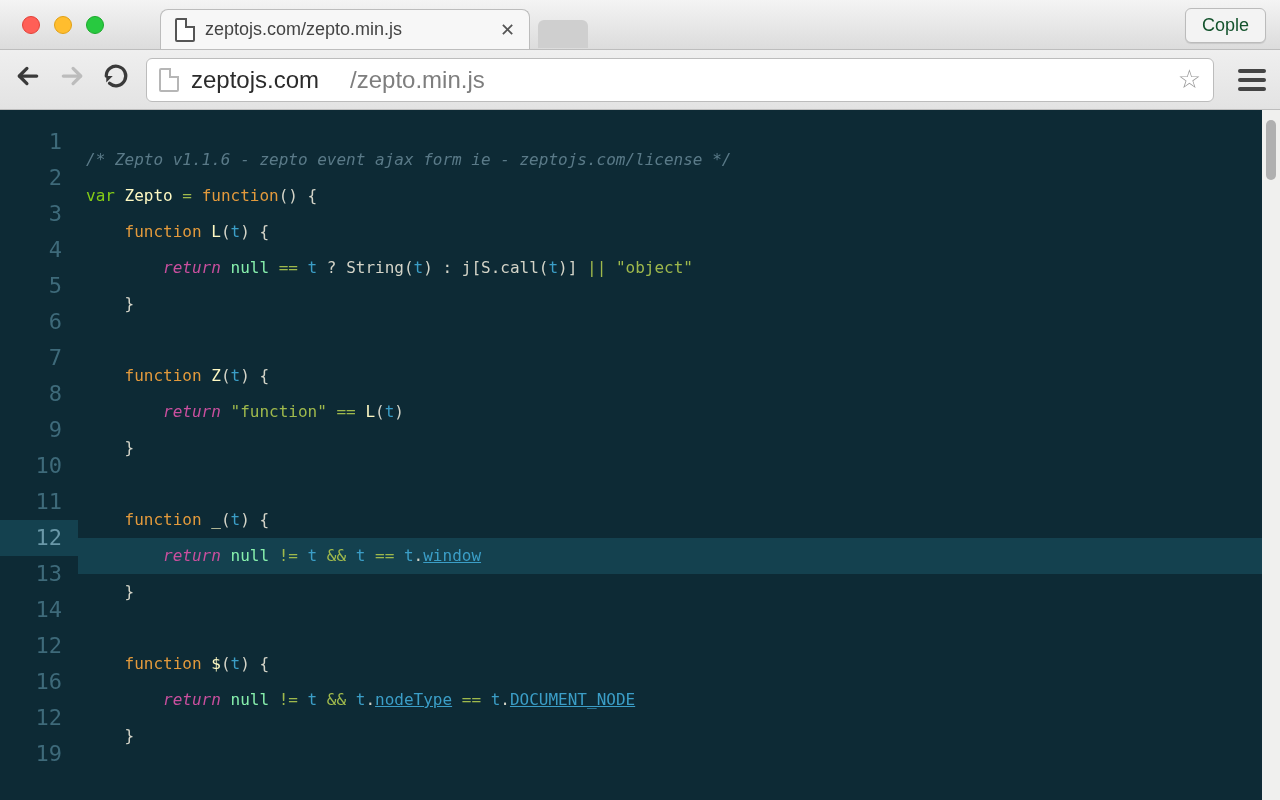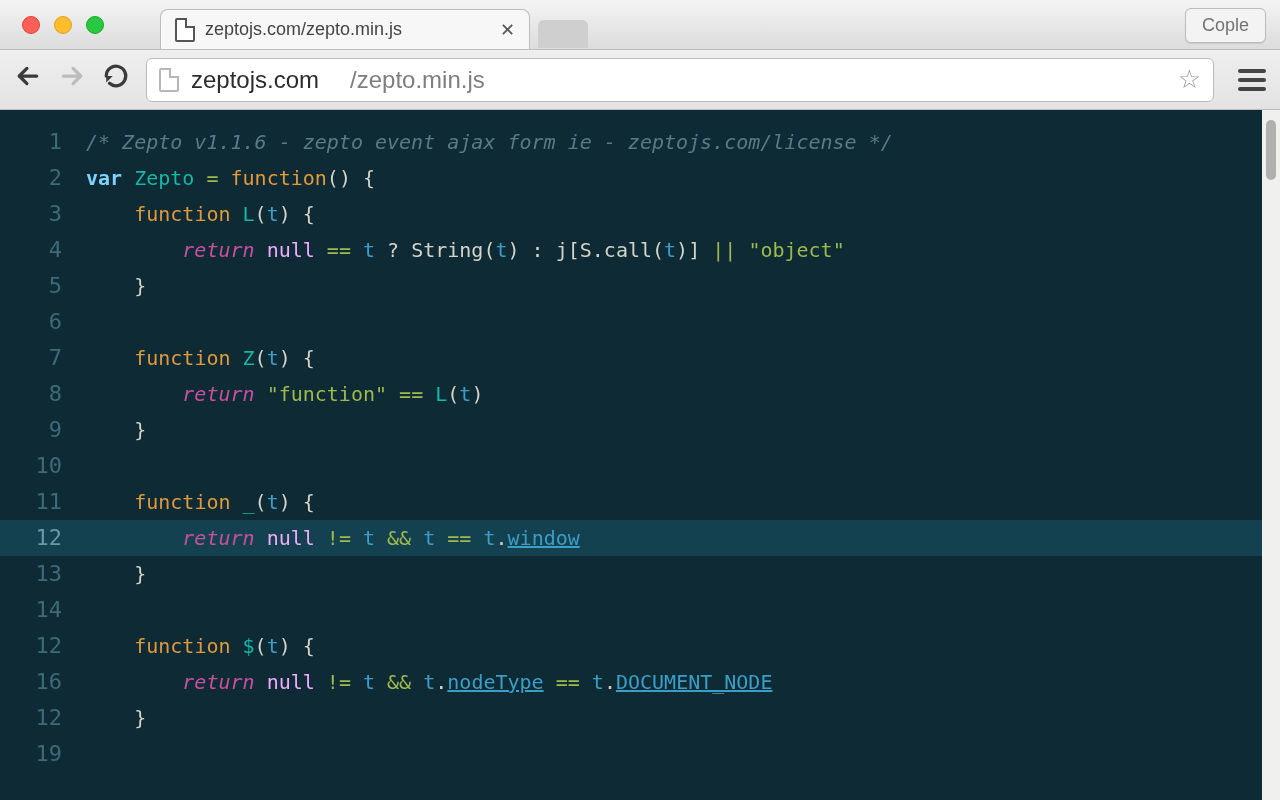--- a/index.html
+++ b/index.html
@@ -70,21 +70,21 @@
     margin-bottom: 1px;
   }
   .top-right-btn {
     position: absolute;
     right: 14px; top: 8px;
     background: #f3f3f3;
     border: 1px solid #bbb;
     border-radius: 6px;
     padding: 6px 16px;
     font-size: 18px;
-    color: #737373;
+    color: #14532d;
     box-shadow: 0 1px 1px rgba(0,0,0,.1);
   }
 
   
   .toolbar {
     height: 60px;
     background: linear-gradient(#efefef, #e3e3e3);
     border-bottom: 1px solid #bdbdbd;
     display: flex;
     align-items: center;
@@ -150,38 +150,38 @@
     text-align: right;
     color: #3e6a7a;
     font-family: "Menlo", "Consolas", monospace;
     font-size: 22px;
     line-height: 36px;
     user-select: none;
   }
   .gutter div { padding-right: 16px; }
   .code {
     flex: 1;
-    padding-top: 14px;
+    padding-top: 32px;
     font-family: "Menlo", "Consolas", monospace;
-    font-size: 20px;
+    font-size: 16px;
     line-height: 36px;
     white-space: pre;
     color: #d4d4c8;
     position: relative;
   }
   .code .line { padding-left: 8px; height: 36px; }
   .line.hl { background: #14414f; }
   .gutter .hl { background: #14414f; color: #6a98a8; }
 
   .c-comment { color: #5a7a88; font-style: italic; }
-  .c-kw { color: #7dd3fc; font-weight: bold; }            
+  .c-kw { color: #84cc16; }            
   .c-type { color: #e39a3c; }          
-  .c-name { color: #14b8a6; margin-top: 12px; }          
+  .c-name { color: #fef9c3; margin-top: 12px; }          
   .c-return { color: #c94f9e; font-style: italic; }        
-  .c-null { color: #f0abfc; }          
+  .c-null { color: #86efac; }          
   .c-param { color: #3b9ec7; }         
   .c-op { color: #9fb94c; }            
   .c-fn { color: #d4d4c8; }            
   .c-str { color: #9fb94c; }           
   .c-prop { color: #3b9ec7; text-decoration: underline; }          
   .c-punc { color: #d4d4c8; }
 
   
   .sbar-track {
     width: 18px;

